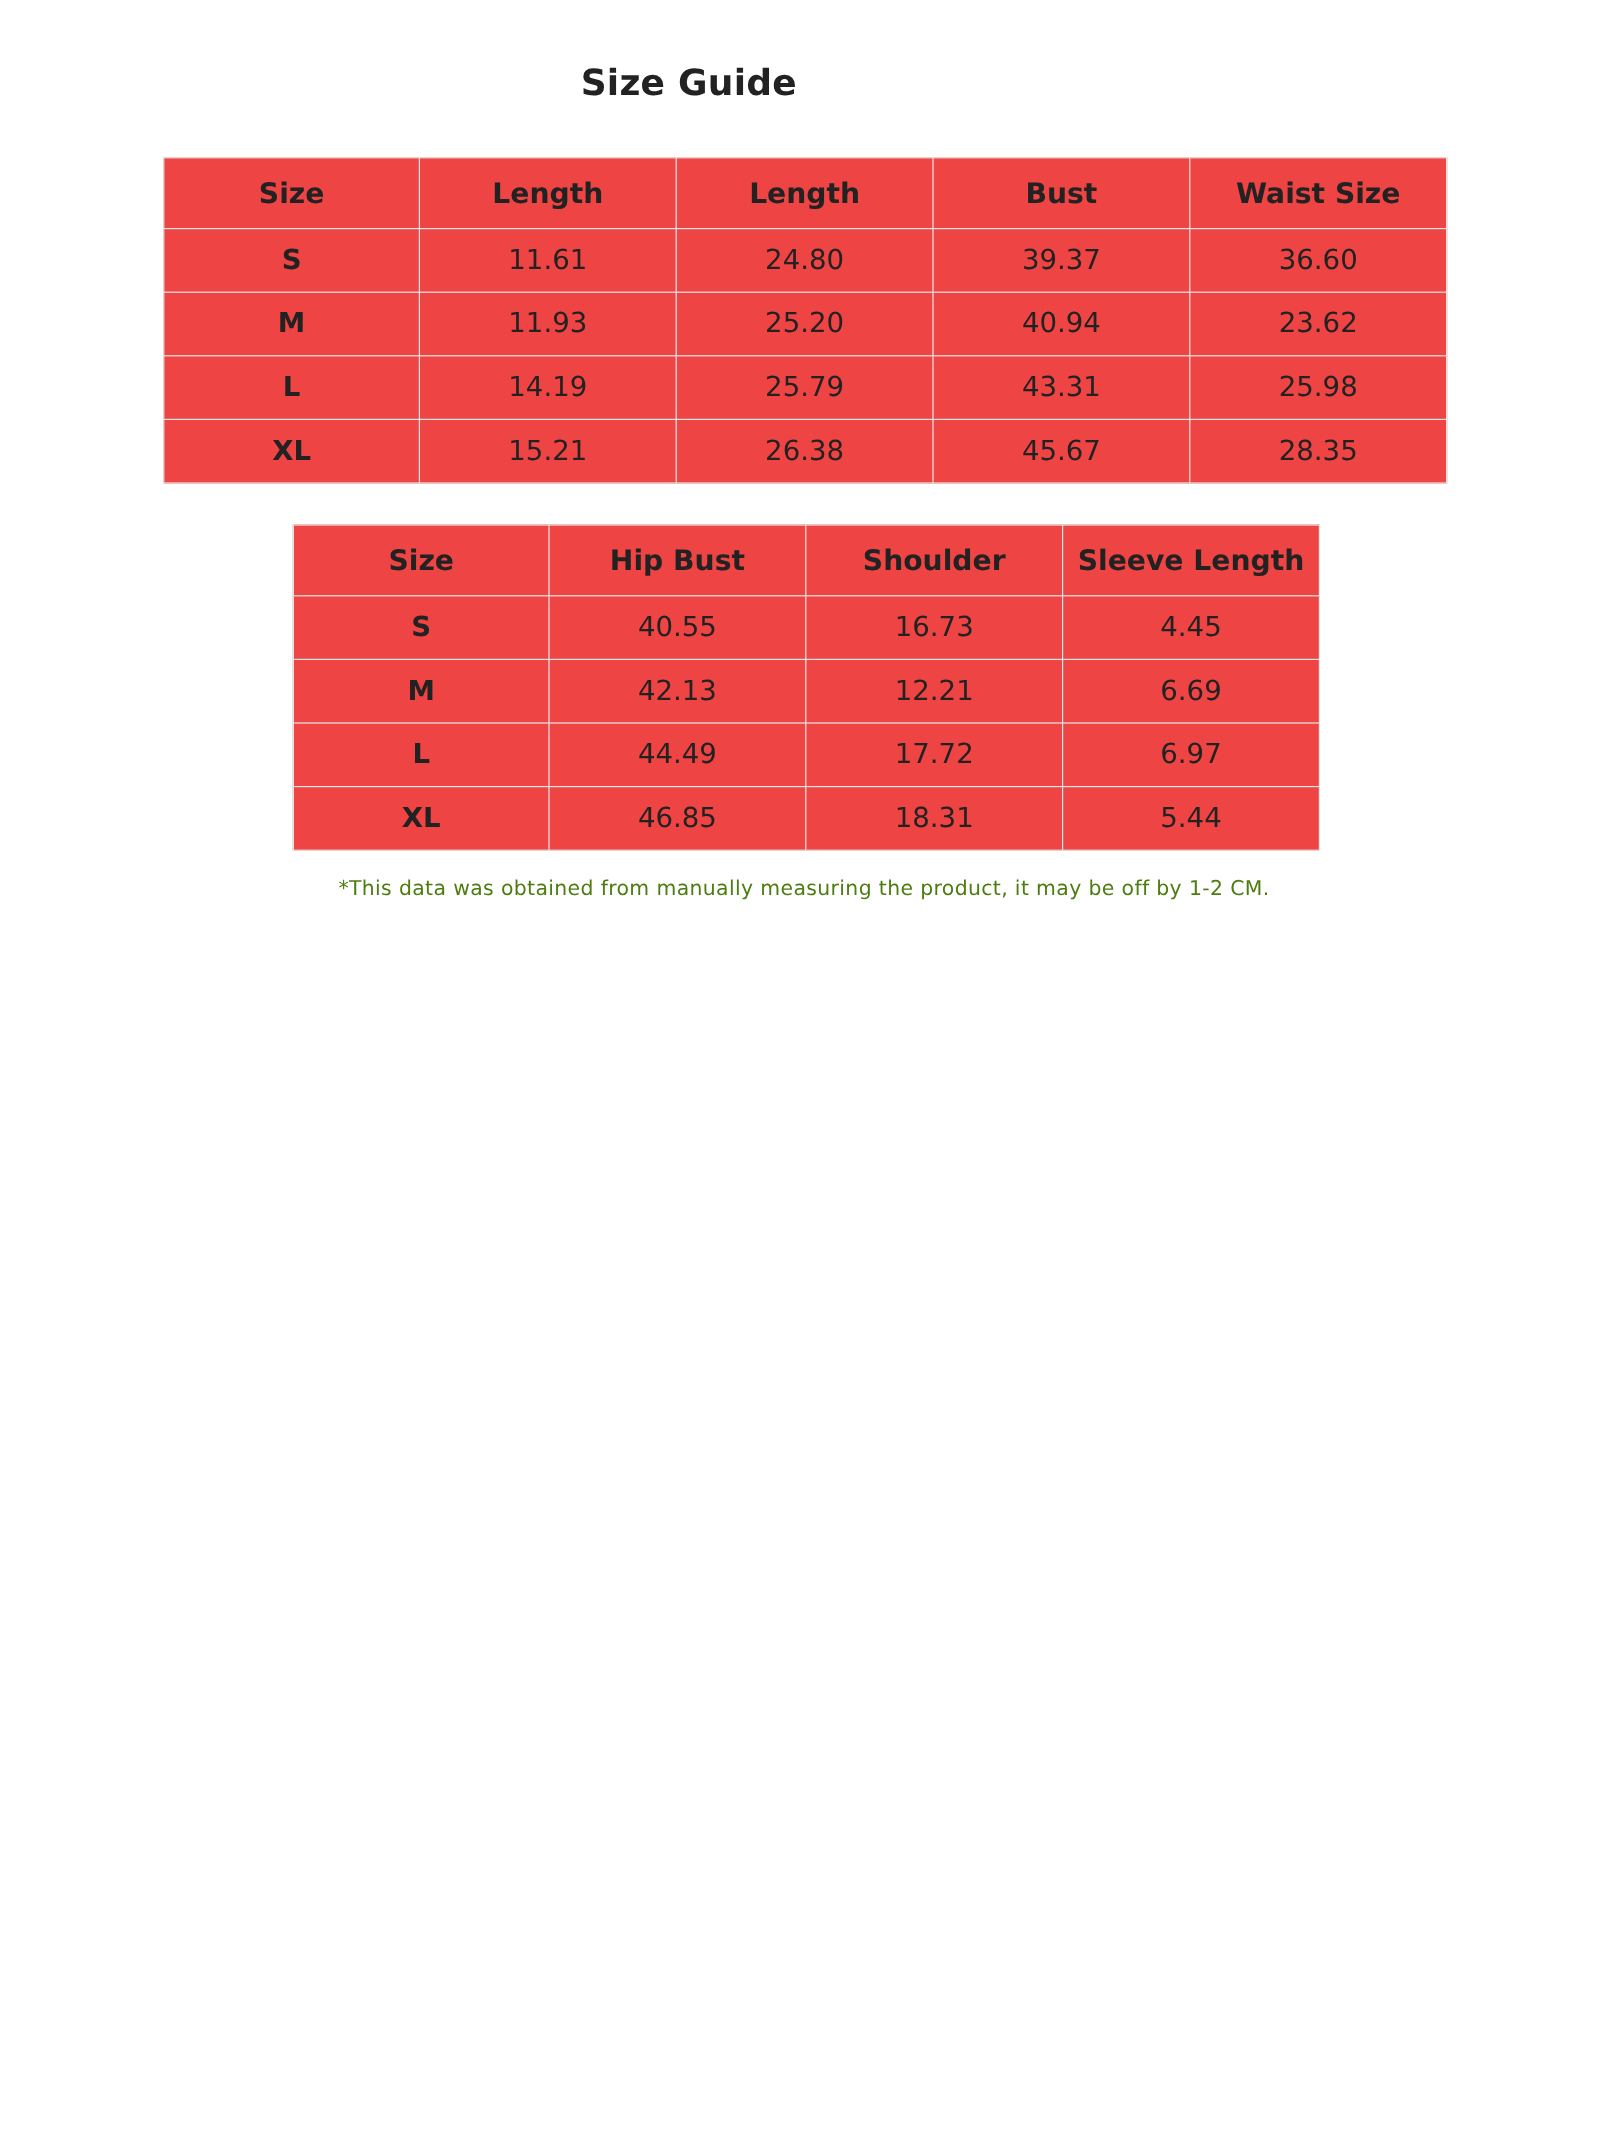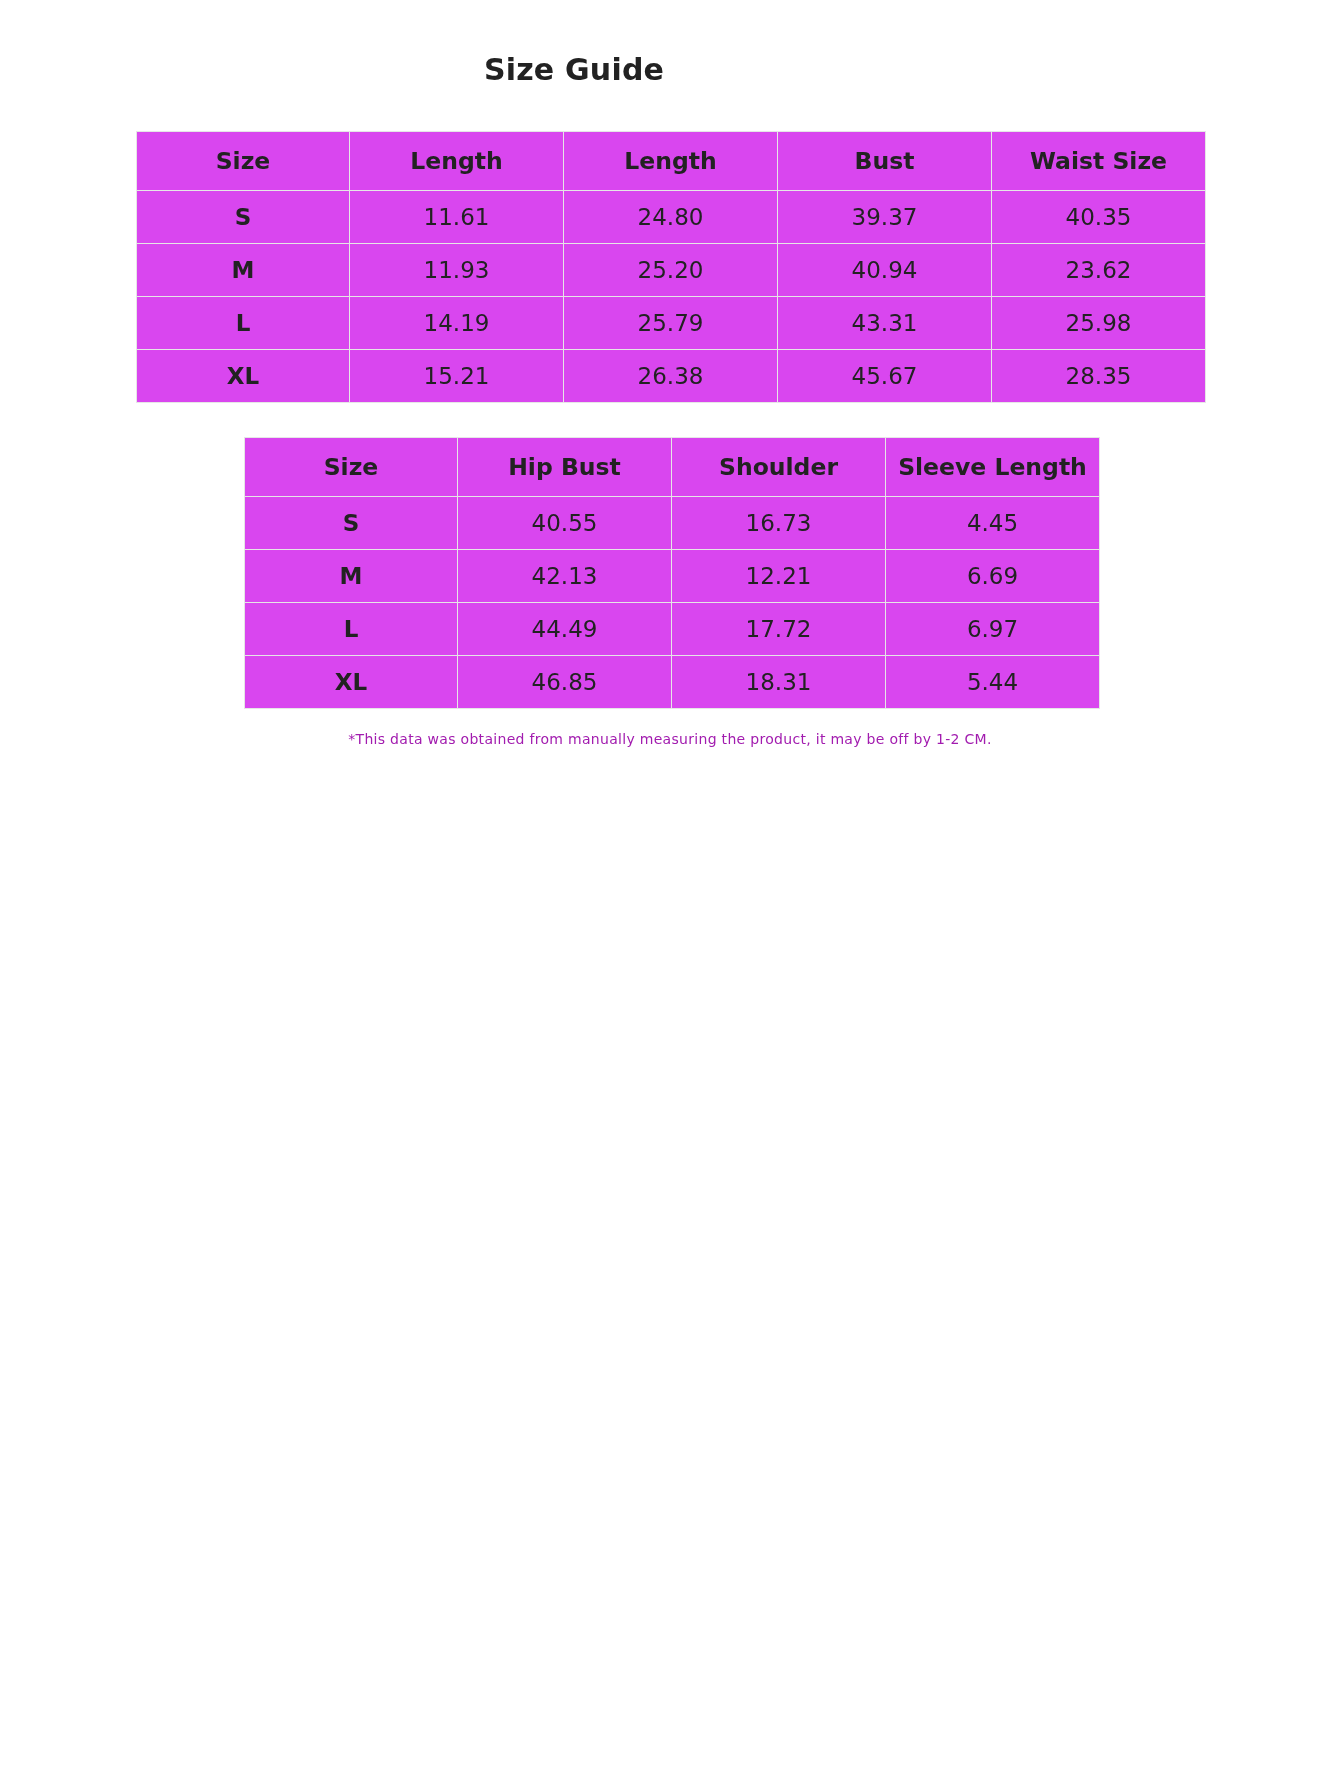--- a/index.html
+++ b/index.html
@@ -25,21 +25,21 @@
     text-align: center;
     font-size: 30px;
     font-weight: bold;
     color: #222222;
     letter-spacing: 0.2px;
     margin: 0 0 44px 0;
   }
   table.size-table {
     border-collapse: collapse;
     table-layout: fixed;
-    background: #d946ef;
+    background: #ef4444;
   }
   table.size-table td,
   table.size-table th {
     border: 1px solid #e6e6e6;
     text-align: center;
     vertical-align: middle;
     font-size: 23px;
     color: #222222;
     padding: 0;
     height: 52px;
@@ -81,22 +81,22 @@
     margin-left: 4px;
   }
   table.table-two col.c0 { width: 213px; }
   table.table-two col.c1 { width: 214px; }
   table.table-two col.c2 { width: 214px; }
   table.table-two col.c3 { width: 214px; }
 
   .footnote {
     width: 1340px;
     text-align: center;
-    font-size: 14px;
-    color: #a21caf;
+    font-size: 17px;
+    color: #4d7c0f;
     margin-top: 22px;
     letter-spacing: 0.3px;
   }
 </style>
 </head>
 <body>
 
 <div class="page">
 
   <h1 class="page-title">Size Guide</h1>
@@ -118,21 +118,21 @@
           <th>Bust</th>
           <th>Waist Size</th>
         </tr>
       </thead>
       <tbody>
         <tr>
           <td class="sizecol">S</td>
           <td>11.61</td>
           <td>24.80</td>
           <td>39.37</td>
-          <td>40.35</td>
+          <td>36.60</td>
         </tr>
         <tr>
           <td class="sizecol">M</td>
           <td>11.93</td>
           <td>25.20</td>
           <td>40.94</td>
           <td>23.62</td>
         </tr>
         <tr>
           <td class="sizecol">L</td>

